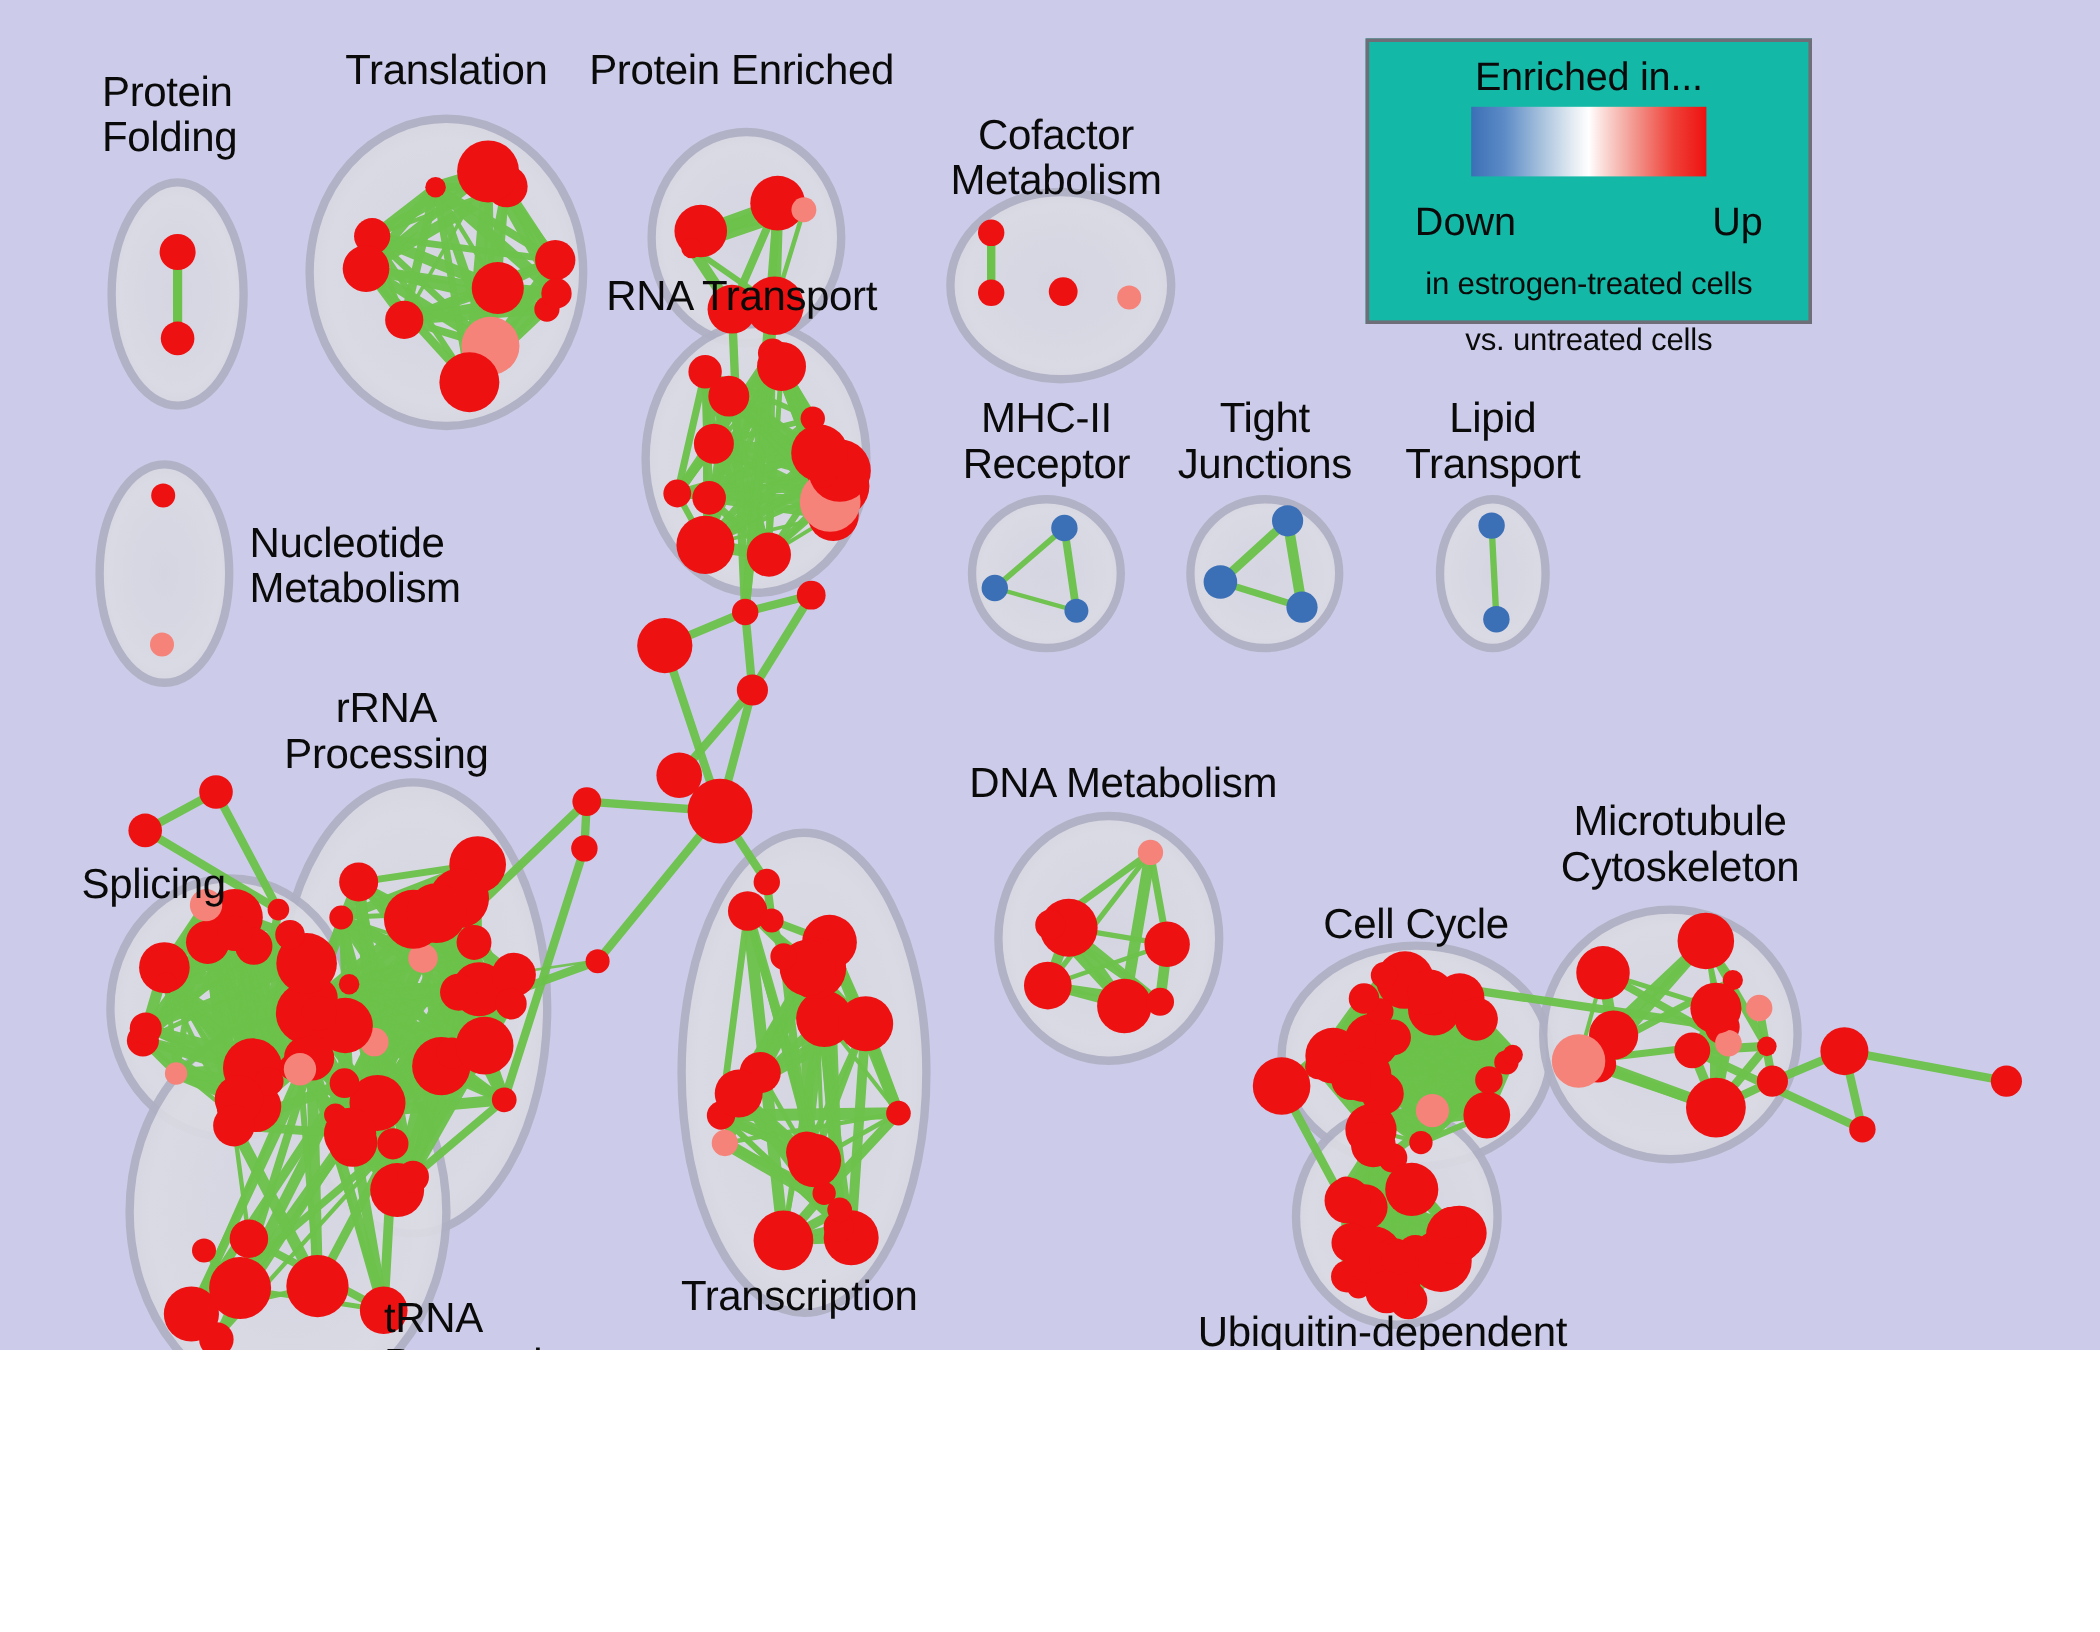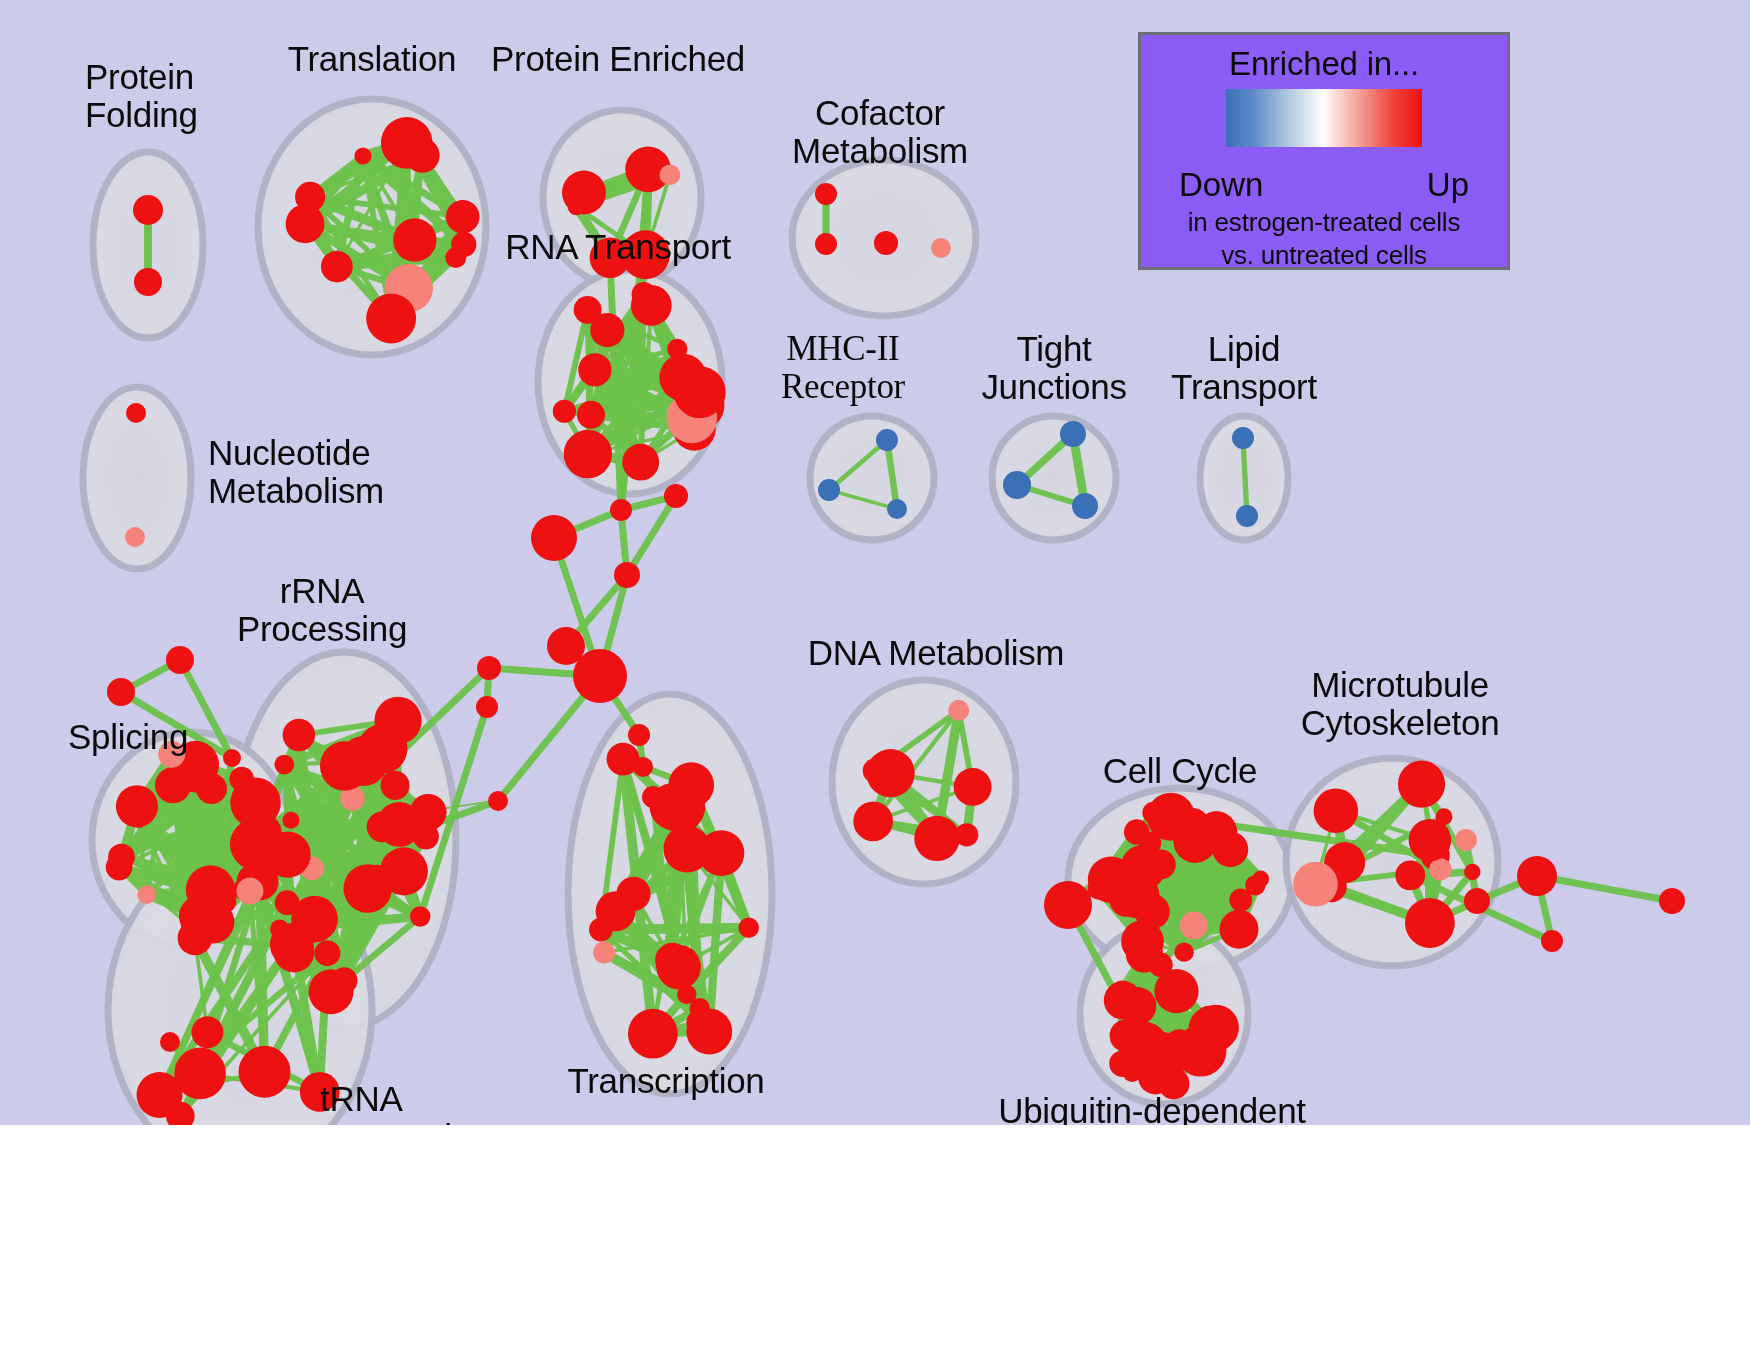--- a/index.html
+++ b/index.html
@@ -33,21 +33,21 @@
   }
   .cl-center { text-align: center; transform: translateX(-50%); }
   .cl-left   { text-align: left; }
 
   #legend {
     position: absolute;
     left: 1138px;
     top: 32px;
     width: 372px;
     height: 238px;
-    background: #8b5cf6;
+    background: #14b8a6;
     border: 3px solid #6e6e78;
     box-sizing: border-box;
     text-align: center;
   }
   #legend .lg-title {
     font-size: 33px;
     color: #0a0a0a;
     margin-top: 10px;
     letter-spacing: -0.2px;
   }
@@ -65,21 +65,21 @@
     justify-content: space-between;
     padding: 0 38px;
     margin-top: 19px;
     font-size: 33px;
     color: #0a0a0a;
   }
   #legend .lg-sub {
     font-size: 26px;
     color: #0a0a0a;
     line-height: 1.12;
-    margin-top: 4px;
+    margin-top: 18px;
     letter-spacing: -0.2px;
   }
 </style>
 </head>
 <body>
 
 <div id="stage">
   <svg id="netsvg" viewBox="0 0 1750 1360" xmlns="http://www.w3.org/2000/svg">
     <defs>
       <radialGradient id="hullgrad" cx="50%" cy="50%" r="62%">
@@ -1385,21 +1385,21 @@
   <div id="labels">
       <div class="cluster-label cl-left" style="left: 85px; top: 58px;">Protein
 Folding</div>
       <div class="cluster-label cl-center" style="left: 372px; top: 40px;">Translation</div>
       <div class="cluster-label cl-center" style="left: 618px; top: 40px;">Protein Enriched</div>
       <div class="cluster-label cl-center" style="left: 618px; top: 228px;">RNA Transport</div>
       <div class="cluster-label cl-center" style="left: 880px; top: 72px; margin-top: 22px;">Cofactor
 Metabolism</div>
       <div class="cluster-label cl-left" style="left: 208px; top: 434px;">Nucleotide
 Metabolism</div>
-      <div class="cluster-label cl-center" style="left: 843px; top: 330px; font-family: Liberation Serif, serif;">MHC-II
+      <div class="cluster-label cl-center" style="left: 872px; top: 330px;">MHC-II
 Receptor</div>
       <div class="cluster-label cl-center" style="left: 1054px; top: 330px;">Tight
 Junctions</div>
       <div class="cluster-label cl-center" style="left: 1244px; top: 330px;">Lipid
 Transport</div>
       <div class="cluster-label cl-center" style="left: 322px; top: 572px;">rRNA
 Processing</div>
       <div class="cluster-label cl-left" style="left: 68px; top: 718px; text-align: right;">Splicing</div>
       <div class="cluster-label cl-left" style="left: 320px; top: 1080px;">tRNA
 Processing</div>

